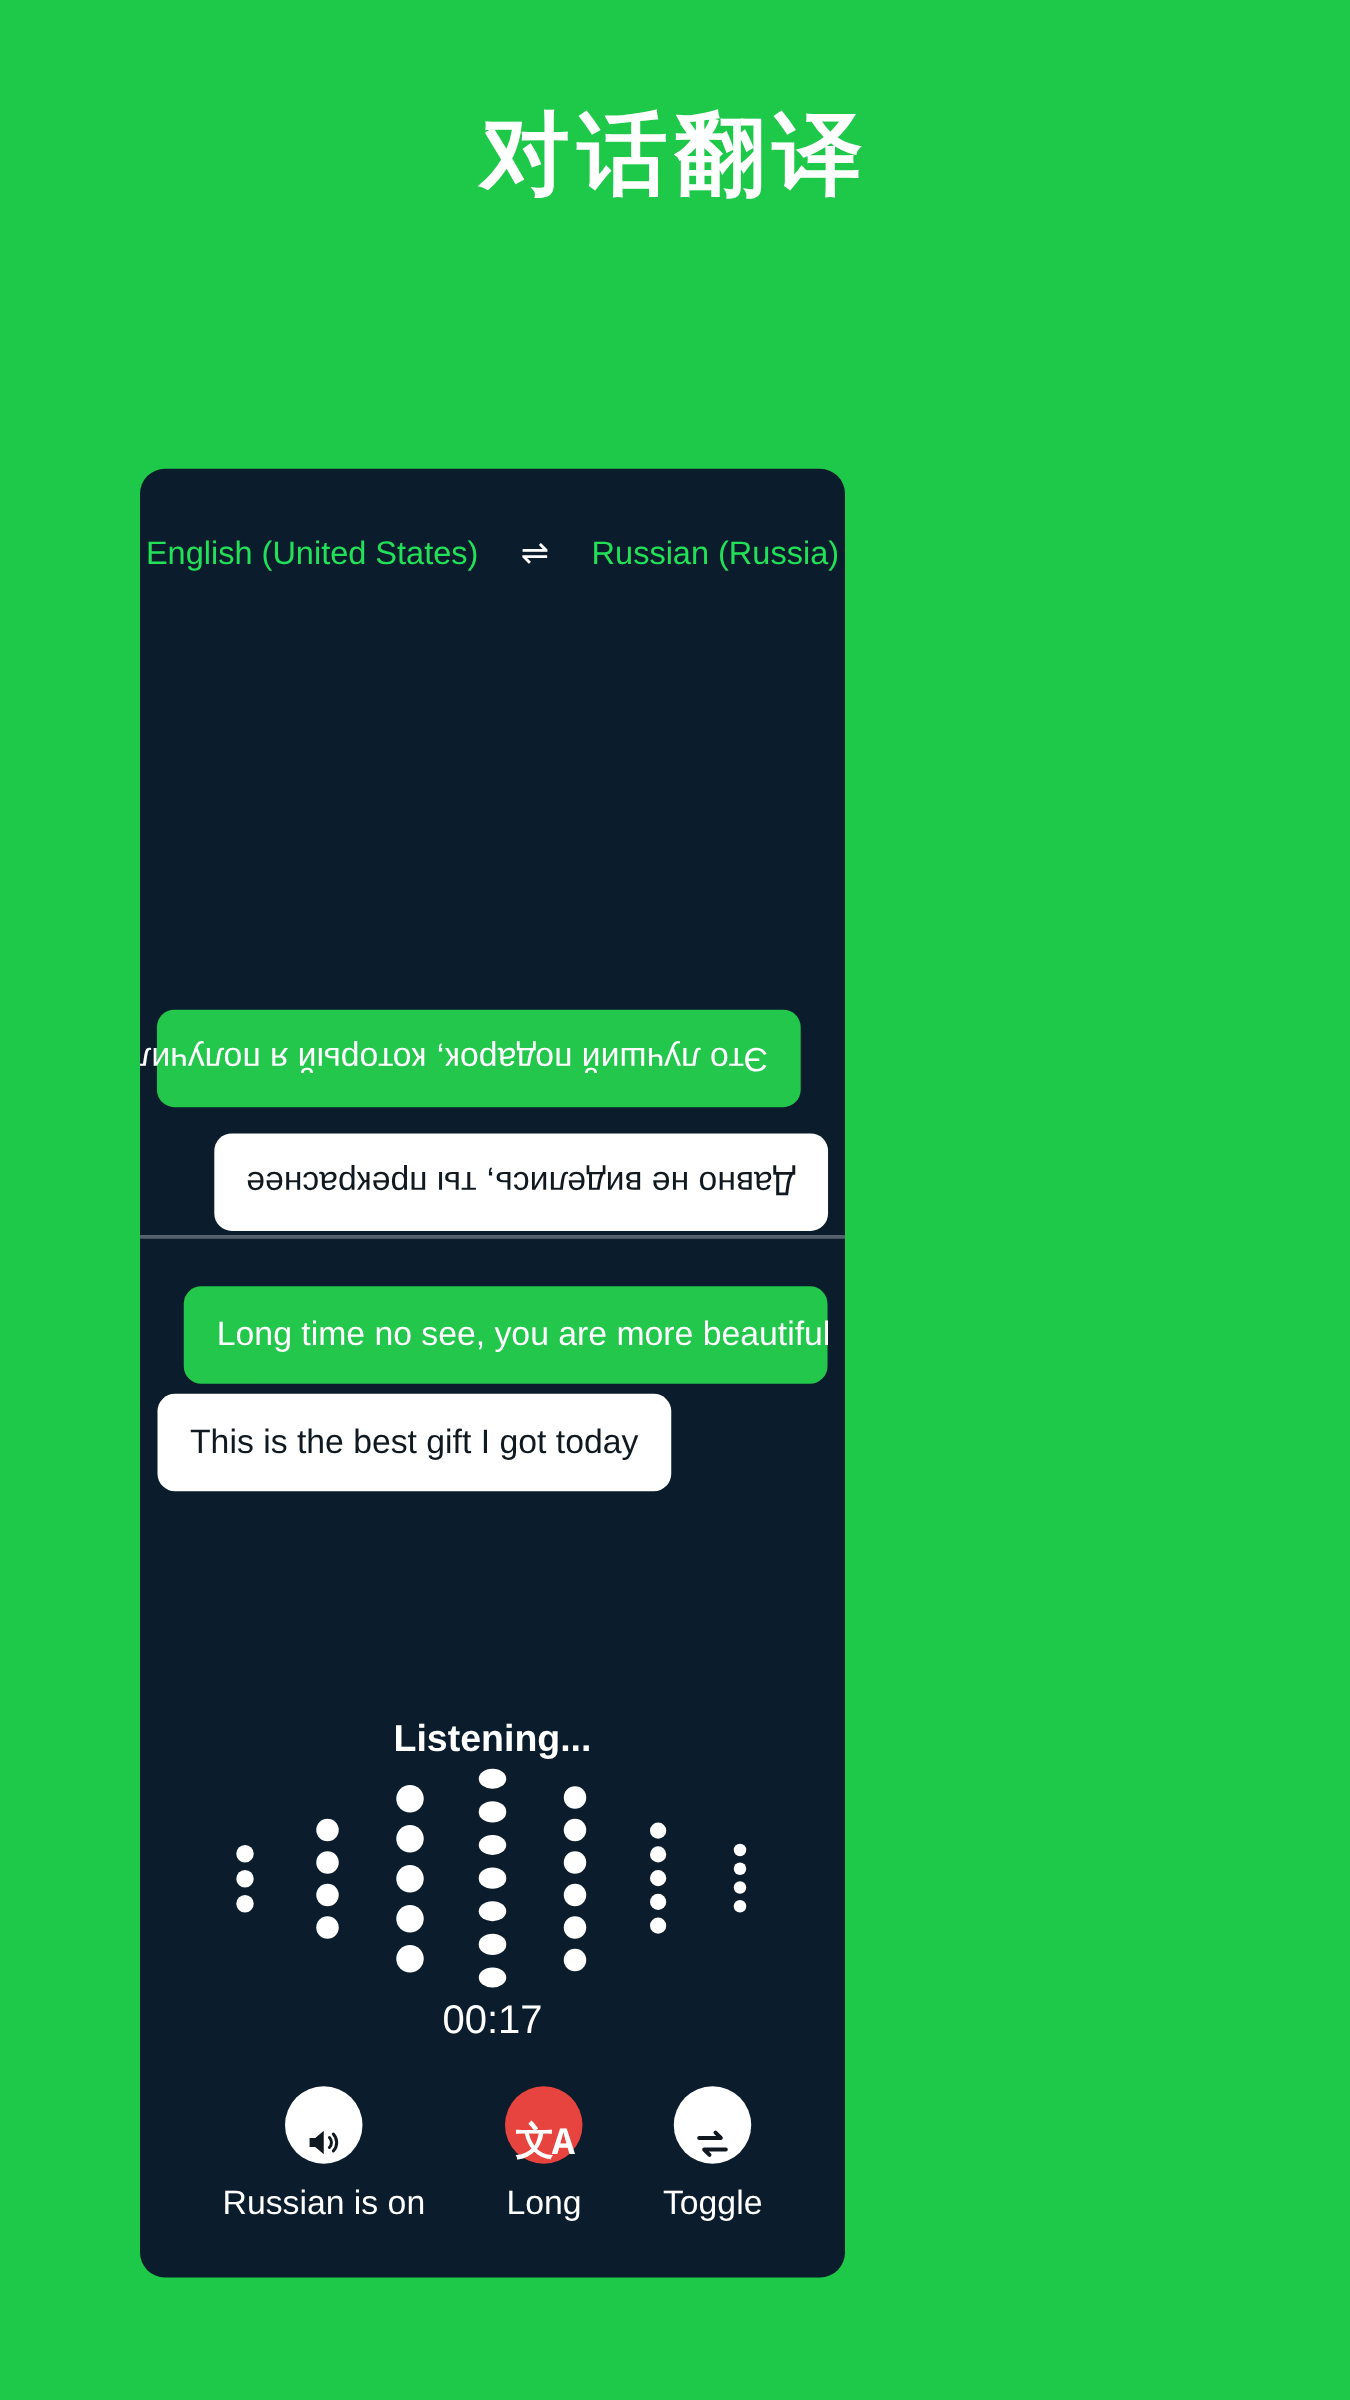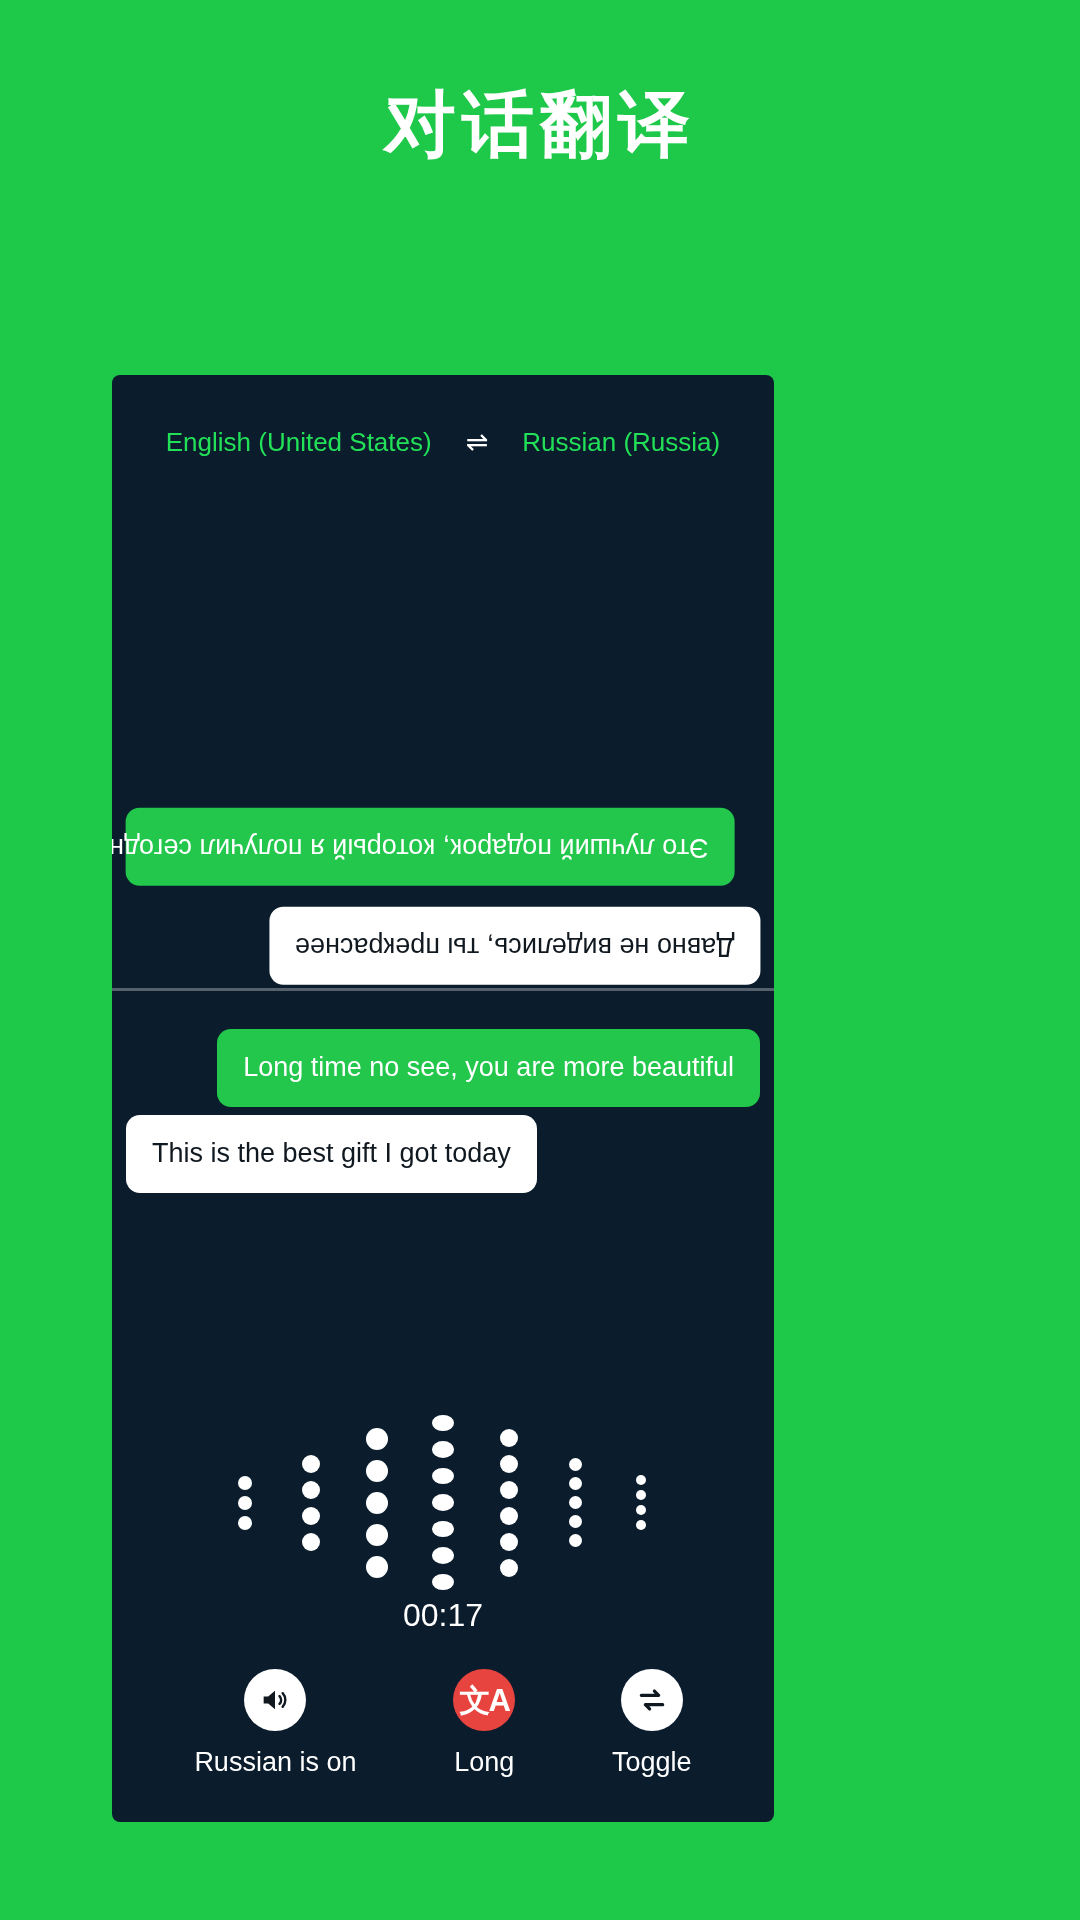--- a/index.html
+++ b/index.html
@@ -26,24 +26,24 @@
     font-weight: bold;
     letter-spacing: 6px;
     line-height: 1.1;
   }
 
   
   .phone-card {
     position: absolute;
     left: 112px;
     top: 375px;
-    width: 662px;
+    width: 564px;
     height: 1447px;
     background: #0b1c2c;
-    border-radius: 8px;
+    border-radius: 20px;
     overflow: hidden;
   }
 
   
   .lang-bar {
     position: absolute;
     top: 52px;
     left: 0;
     width: 100%;
     display: flex;
@@ -174,22 +174,23 @@
     display: flex;
     flex-direction: column;
     align-items: center;
     gap: 16px;
   }
   .ctrl-circle {
     width: 62px;
     height: 62px;
     border-radius: 50%;
     display: flex;
-    align-items: center;
+    align-items: flex-end;
     justify-content: center;
+    font-family: Liberation Mono, monospace;
   }
   .ctrl-circle.white { background: #ffffff; }
   .ctrl-circle.red   { background: #e8443f; }
   .ctrl-label {
     color: #ffffff;
     font-size: 27px;
     white-space: nowrap;
   }
   .ctrl-circle svg { display: block; }
   .translate-glyph {
@@ -226,20 +227,21 @@
 
   <div class="convo-bottom">
     <div class="row right">
       <div class="bubble green">Long time no see, you are more beautiful</div>
     </div>
     <div class="row left">
       <div class="bubble white">This is the best gift I got today</div>
     </div>
   </div>
 
+  <div class="listening-label">Listening...</div>
 
   <div class="waveform" id="waveform">
       <div class="wave-col" style="width: 66px; gap: 6px;">
         <div class="wave-dot" style="width: 14px; height: 14px; background: rgb(255, 255, 255);"></div>
         <div class="wave-dot" style="width: 14px; height: 14px; background: rgb(255, 255, 255);"></div>
         <div class="wave-dot" style="width: 14px; height: 14px; background: rgb(255, 255, 255);"></div>
       </div>
       <div class="wave-col" style="width: 66px; gap: 8px;">
         <div class="wave-dot" style="width: 18px; height: 18px; background: rgb(255, 255, 255);"></div>
         <div class="wave-dot" style="width: 18px; height: 18px; background: rgb(255, 255, 255);"></div>

